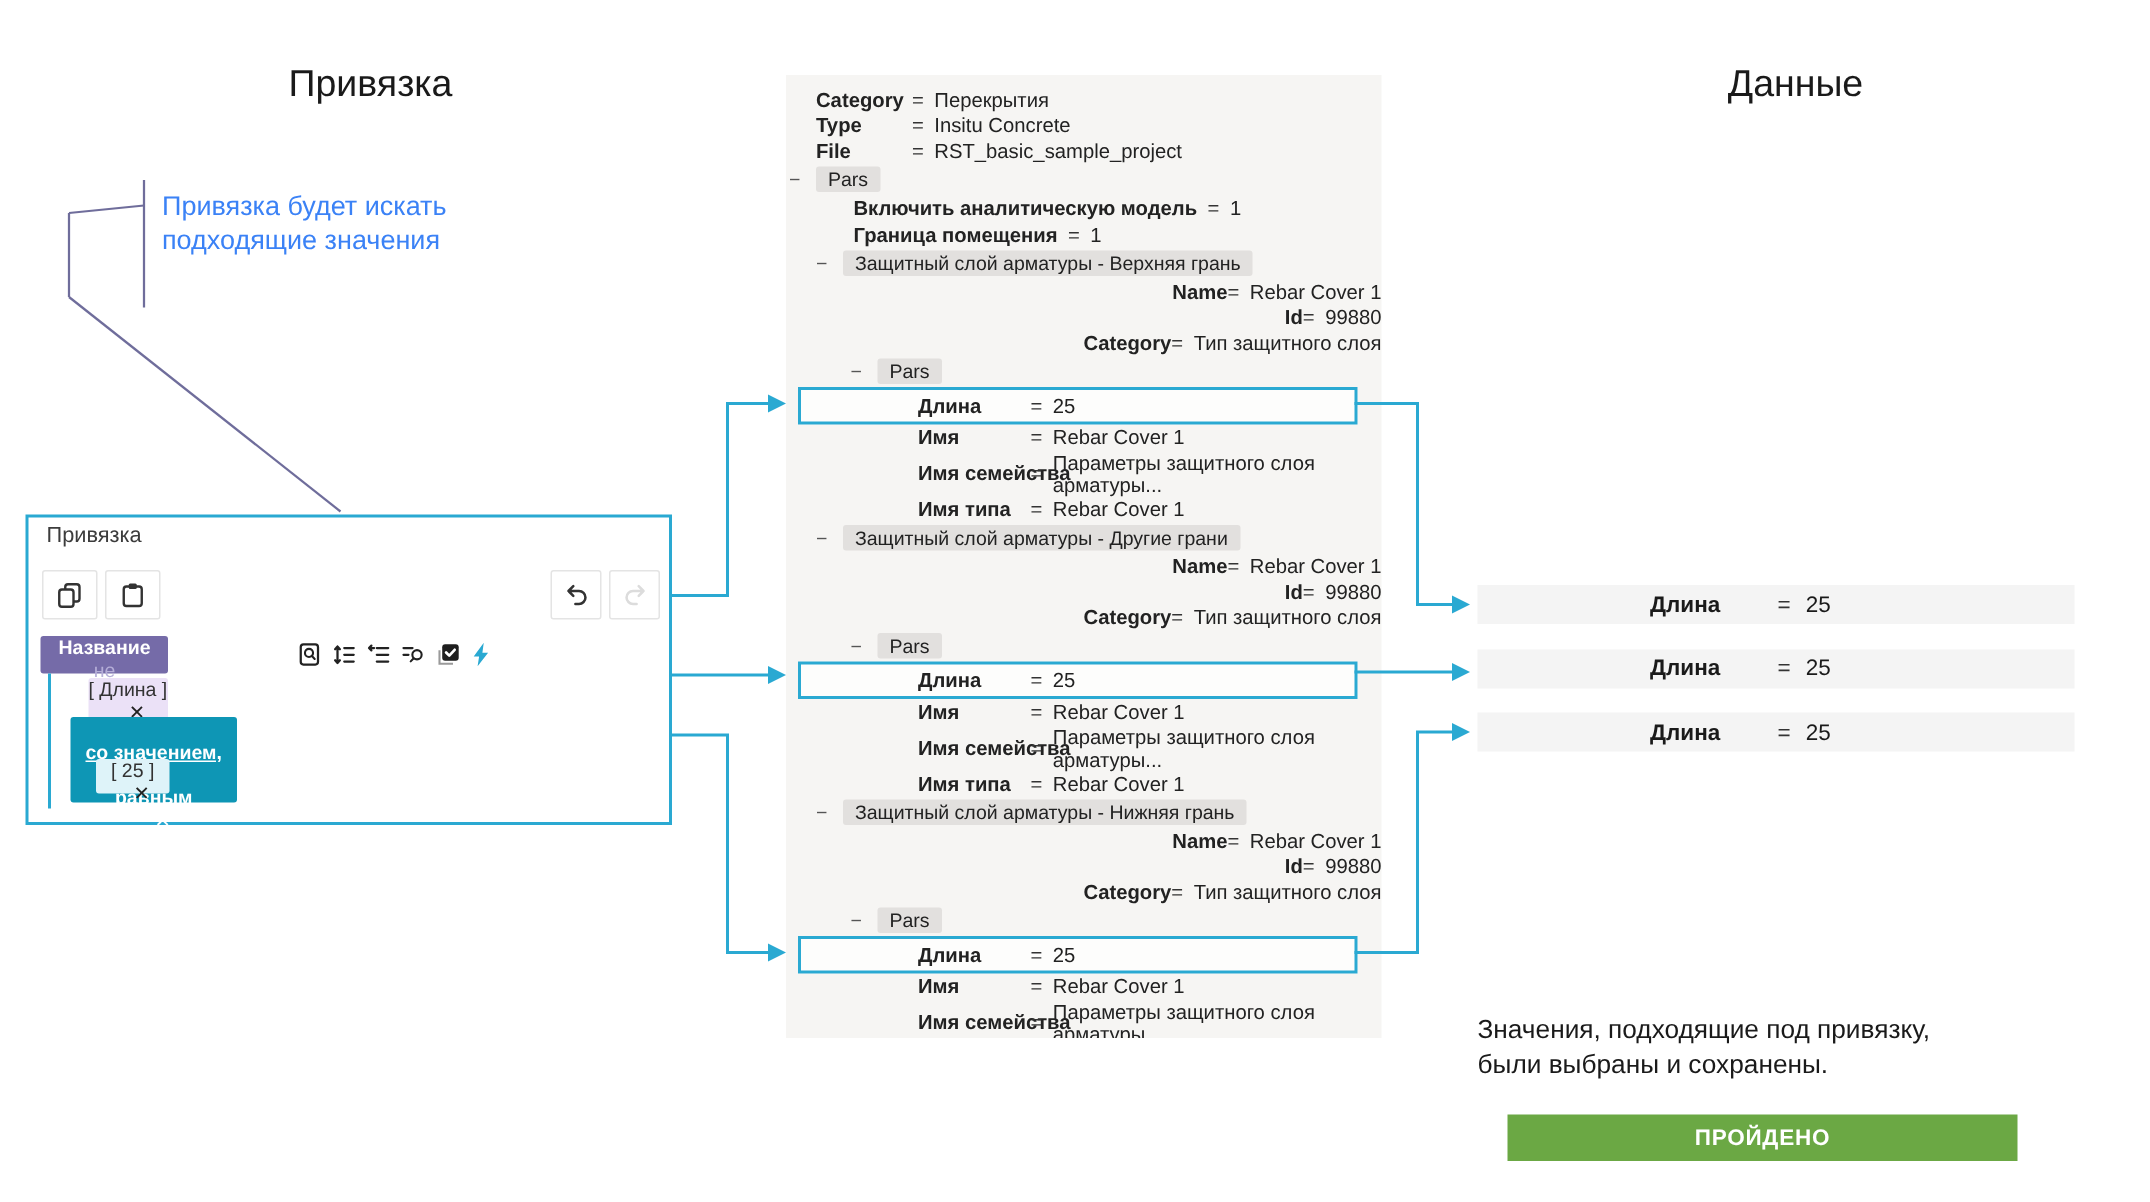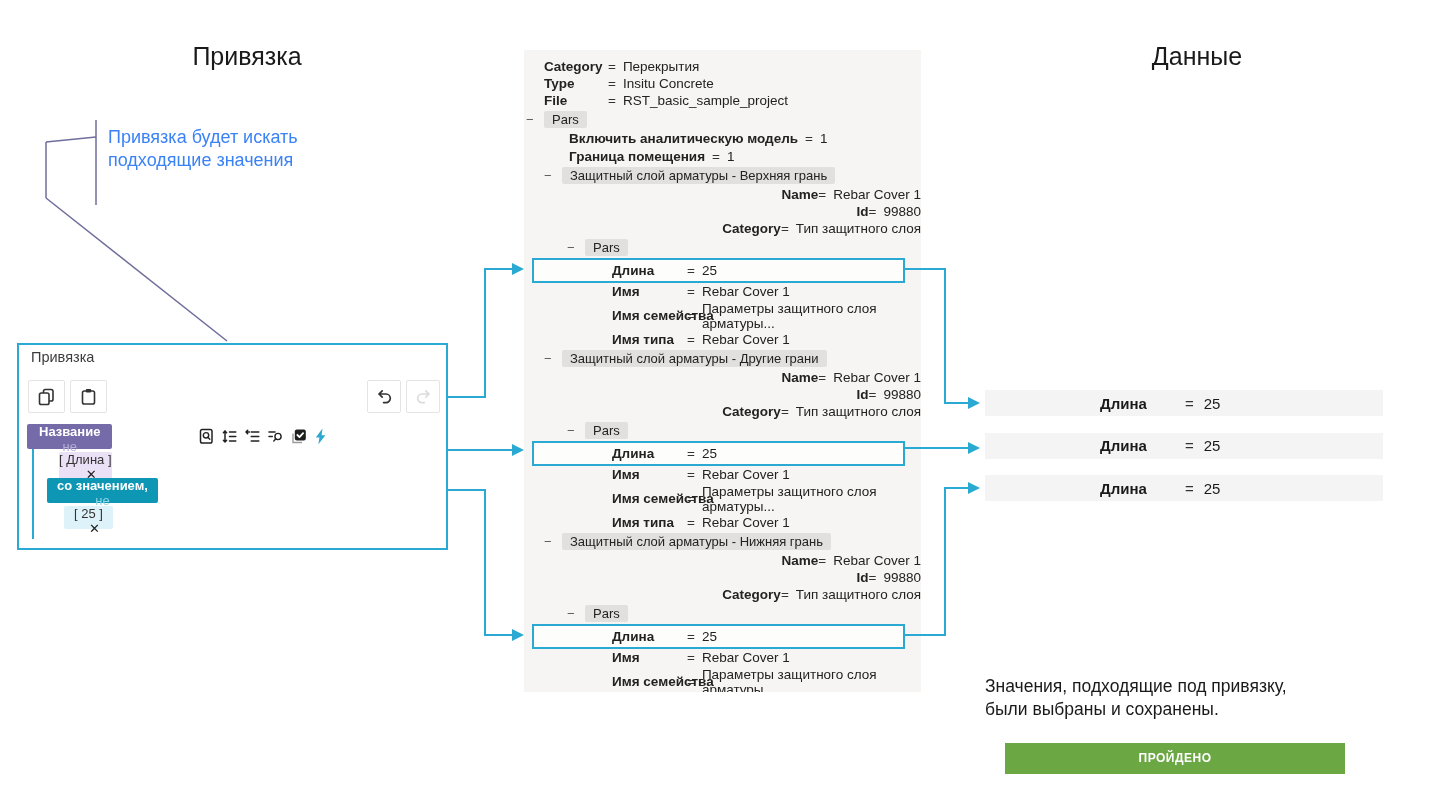--- a/index.html
+++ b/index.html
@@ -19,21 +19,21 @@
   #btn-copy{left:9px;top:35px;}
   #btn-paste{left:51px;top:35px;}
   #btn-undo{left:348px;top:35px;width:34px;}
   #btn-redo{left:387px;top:35px;width:34px;}
   .chip{position:absolute;display:flex;align-items:center;white-space:nowrap;border-radius:2px;font-size:13px;flex-direction:column;}
   .chip .x{margin-left:12px;font-weight:700;cursor:default;font-size:13px;}
   #chip-name{left:8px;top:79px;height:25px;background:var(--purple);color:#fff;padding:0 12px;font-weight:700;}
   #chip-name .neg{color:#b5aed8;font-weight:400;margin:0 8px;}
   #chip-param{left:40px;top:107px;height:40px;background:var(--purple-light);color:#333;padding:0 0;}
   #chip-param .x{color:#222;}
-  #chip-valop{left:28px;top:133px;height:25px;background:var(--teal);color:#fff;padding:0 10px;font-weight:700;}
+  #chip-valop{left:28px;top:133px;height:25px;background:var(--teal);color:#fff;padding:16px 10px;font-weight:700;text-decoration:underline;}
   #chip-valop .neg{color:#8fd6e4;font-weight:400;margin:0 8px;}
   #chip-value{left:45px;top:161px;height:23px;background:var(--teal-light);color:#333;padding:0 10px;}
   #chip-value .x{color:#222;}
   #guide-line{position:absolute;left:13px;top:104px;width:2px;height:90px;background:var(--accent);}
   #filter-icons{position:absolute;left:178px;top:82px;display:flex;align-items:center;gap:4px;}
   #filter-icons svg{display:block;}
 
   
   #tree-panel{position:absolute;left:524px;top:50px;width:397px;height:642px;background:var(--tree-bg);
               box-sizing:border-box;padding-top:8px;font-size:13.5px;color:#222;overflow:hidden;}
@@ -59,21 +59,21 @@
   
   .resrow{position:absolute;left:985px;width:398px;height:26px;background:var(--row-bg);
           display:flex;align-items:center;font-size:15px;}
   .resrow .lb{margin-left:115px;width:85px;font-weight:700;}
   .resrow .eq{margin-right:10px;color:#333;}
 
   
   #footer-msg{position:absolute;left:985px;top:675px;width:398px;text-align:left;
               font-size:17.5px;line-height:23px;color:#1a1a1a;}
   #status-btn{position:absolute;left:1005px;top:743px;width:340px;height:31px;background:var(--green);
-              color:#fff;font-weight:700;font-size:12px;letter-spacing:.5px;text-align:center;line-height:31px;}
+              color:#fff;font-weight:700;font-size:15px;letter-spacing:.5px;text-align:center;line-height:31px;}
 
   #overlay{position:absolute;left:0;top:0;pointer-events:none;z-index:30;}
 </style>
 </head>
 <body>
 
 <div id="root">
 
   <div id="left-title" class="big-title">Привязка</div>
   <div id="right-title" class="big-title">Данные</div>

